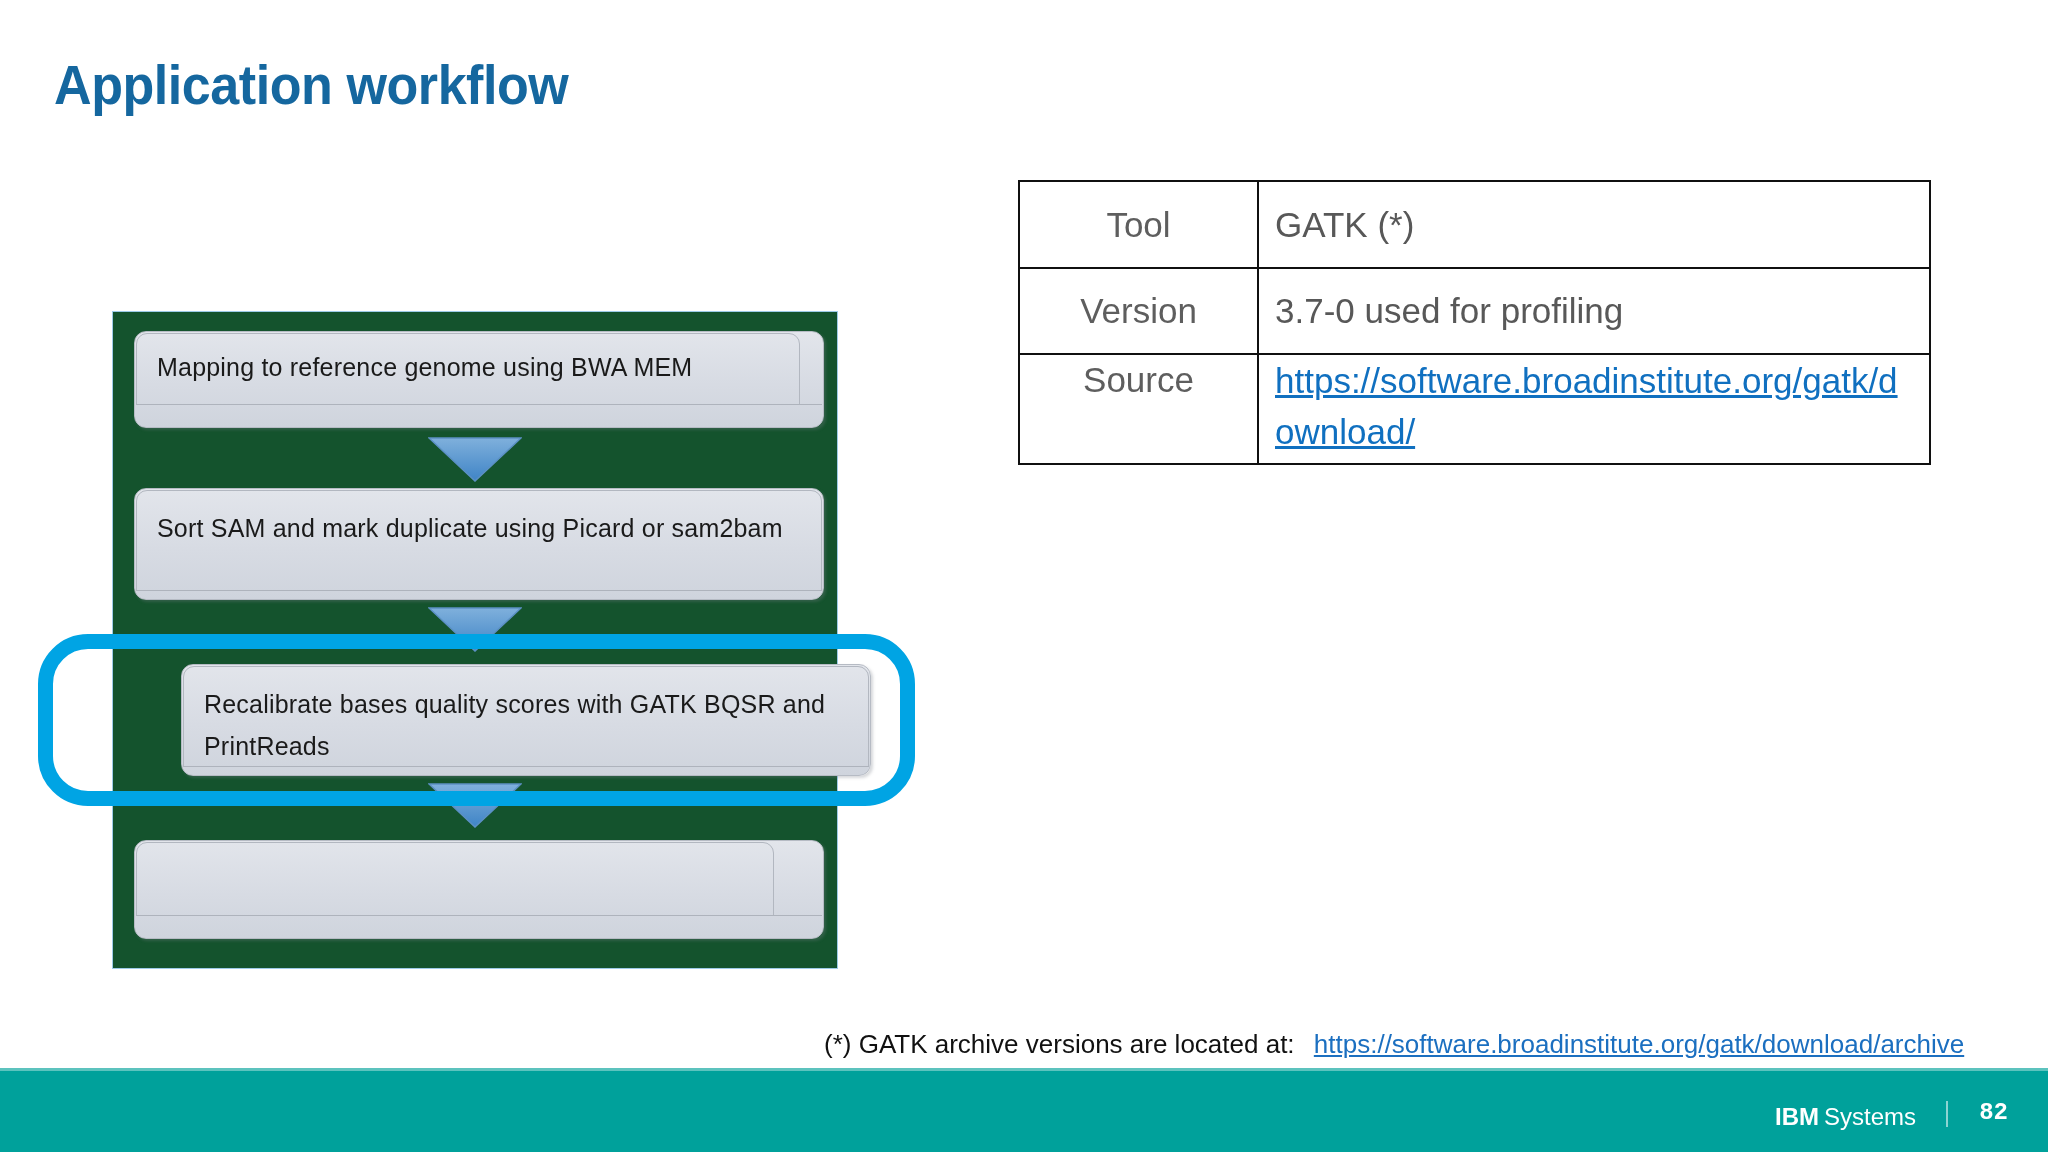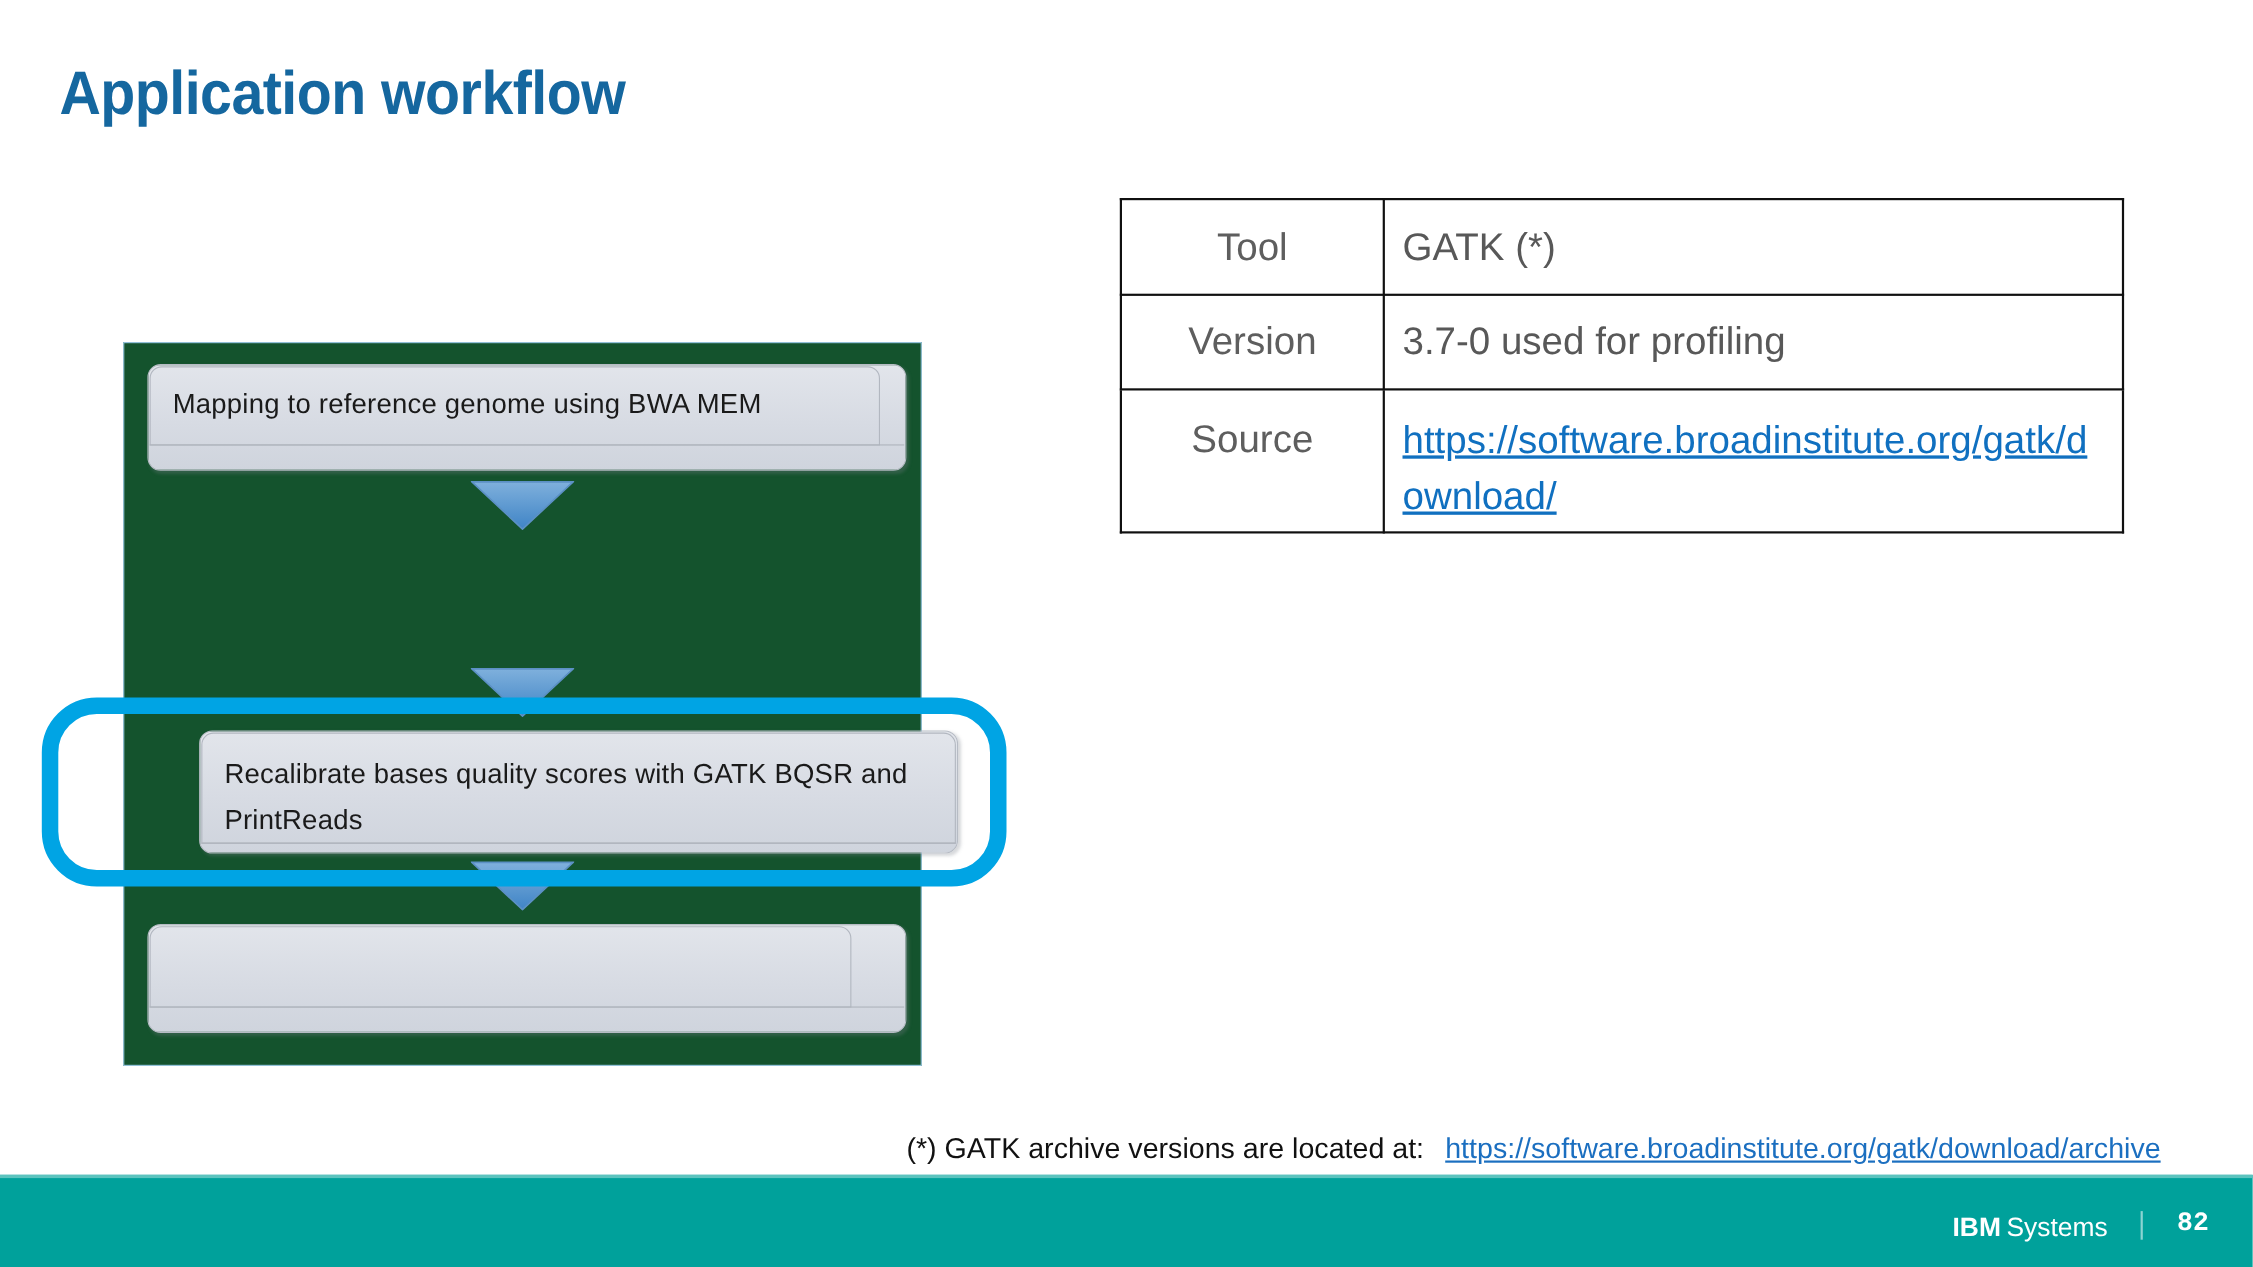--- a/index.html
+++ b/index.html
@@ -138,21 +138,21 @@
     border: 2.5px solid #101010;
     padding: 0 16px;
     vertical-align: middle;
     font-size: 35px;
     color: #5E5E5E;
     line-height: 50px;
   }
   #spec-table td.label-cell  { width: 205px; text-align: center; }
   #spec-table tr.row-tool    td { height: 85px; }
   #spec-table tr.row-version td { height: 84px; }
-  #spec-table tr.row-source  td { height: 108px; vertical-align: top; padding-top: 20px; }
+  #spec-table tr.row-source  td { height: 108px; vertical-align: top; padding-top: 0; }
   #spec-table .value-cell { color: #585858; }
   .table-link {
     color: #1070C0;
     text-decoration: underline;
     word-break: break-all;
     display: inline-block;
     line-height: 51px;
   }
 
   
@@ -227,20 +227,25 @@
       <defs>
         <linearGradient id="arrGrad0" x1="0" y1="0" x2="0" y2="1">
           <stop offset="0%" stop-color="#7FB0DC"></stop>
           <stop offset="100%" stop-color="#3F84C6"></stop>
         </linearGradient>
       </defs>
       <polygon points="1,2 93,2 47,45" fill="url(#arrGrad0)" stroke="#5C90C4" stroke-width="1.5"></polygon>
     </svg>
   </div>
 
+  <div class="flow-step" id="flow-step-1">
+    <div class="inner-box"></div>
+    <div class="inner-rule"></div>
+    <div class="step-label">Sort SAM and mark duplicate using Picard or sam2bam</div>
+  </div>
 
   <div class="flow-arrow" id="flow-arrow-1">
     <svg width="94" height="46" viewBox="0 0 94 46" xmlns="http://www.w3.org/2000/svg">
       <defs>
         <linearGradient id="arrGrad1" x1="0" y1="0" x2="0" y2="1">
           <stop offset="0%" stop-color="#7FB0DC"></stop>
           <stop offset="100%" stop-color="#3F84C6"></stop>
         </linearGradient>
       </defs>
       <polygon points="1,2 93,2 47,45" fill="url(#arrGrad1)" stroke="#5C90C4" stroke-width="1.5"></polygon>

